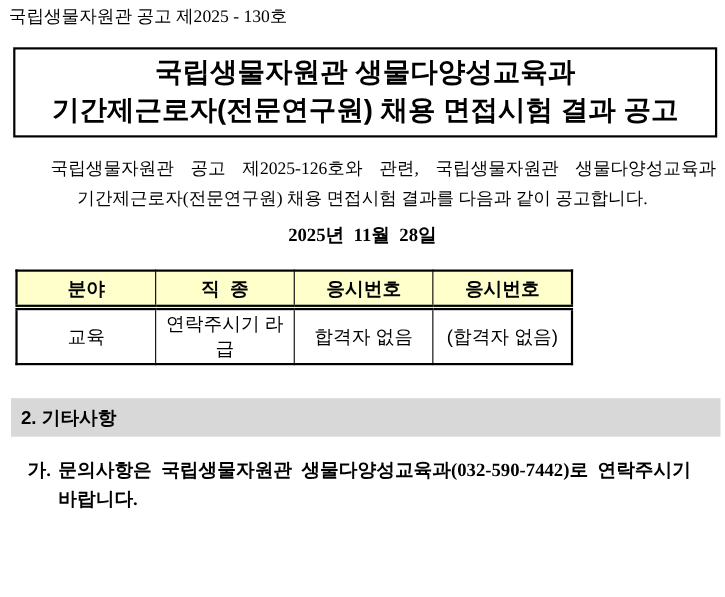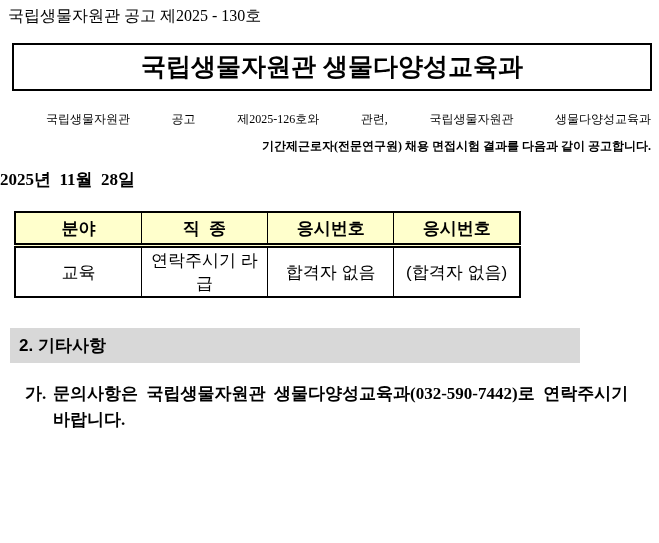--- a/index.html
+++ b/index.html
@@ -27,33 +27,34 @@
     text-align: center;
     padding: 4px 0 6px 0;
     font-family: "Liberation Sans", sans-serif;
     font-weight: bold;
     font-size: 25px;
     line-height: 34px;
   }
 
   .body-par {
     margin: 15px 8px 0 8px;
-    font-size: 12px;
+    font-size: 16px;
     line-height: 27px;
     font-family: "Liberation Serif", serif;
   }
   .body-line1 {
     text-indent: 38px;
     text-align: justify;
     text-align-last: justify;
   }
-  .body-line2 { text-align: right; font-weight: bold; }
+  .body-line2 { text-align: center; }
 
   .date-line {
     margin-top: 9px;
+    text-align: center;
     font-weight: bold;
     font-size: 17px;
     line-height: 22px;
   }
 
   .signer-line {
     margin-top: 7px;
     text-align: center;
     font-weight: bold;
     font-size: 23px;
@@ -66,21 +67,21 @@
     height: 35px;
     line-height: 35px;
     background: #D8D8D8;
     font-family: "Liberation Sans", sans-serif;
     font-weight: bold;
     font-size: 17px;
     padding-left: 9px;
     box-sizing: border-box;
   }
   .section-bar.first { margin-top: 26px; width: 615px; }
-  .section-bar.second { margin-top: 30px; width: 570px; }
+  .section-bar.second { margin-top: 30px; width: 645px; }
 
   table.results {
     margin: 20px 0 0 14px;
     width: 507px;
     border-collapse: collapse;
     table-layout: fixed;
     border: 2px solid #000000;
     font-family: "Liberation Sans", sans-serif;
     font-size: 17px;
     text-align: center;
@@ -112,20 +113,21 @@
 </style>
 </head>
 <body>
 
 <div class="page">
 
   <div class="doc-number">국립생물자원관 공고 제2025 - 130호</div>
 
   <div class="title-box">
     <div>국립생물자원관 생물다양성교육과</div>
+    <div>기간제근로자(전문연구원) 채용 면접시험 결과 공고</div>
   </div>
 
   <div class="body-par">
     <div class="body-line1">국립생물자원관 공고 제2025-126호와 관련, 국립생물자원관 생물다양성교육과</div>
     <div class="body-line2">기간제근로자(전문연구원) 채용 면접시험 결과를 다음과 같이 공고합니다.</div>
   </div>
 
   <div class="date-line pre">2025년  11월  28일</div>
 
 

